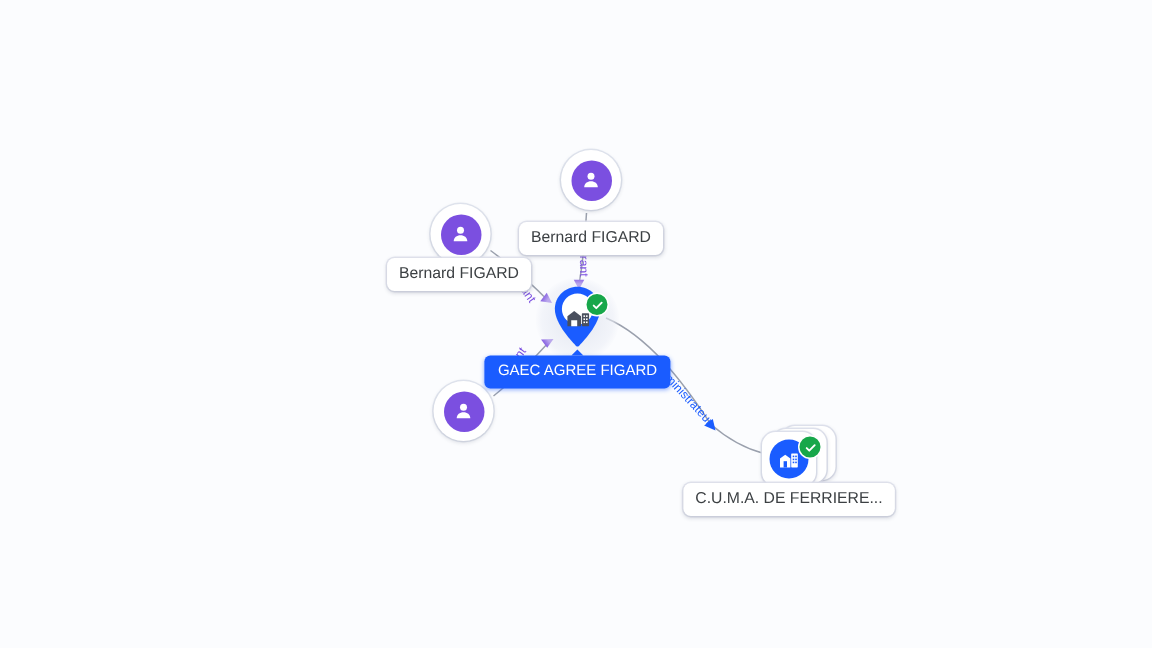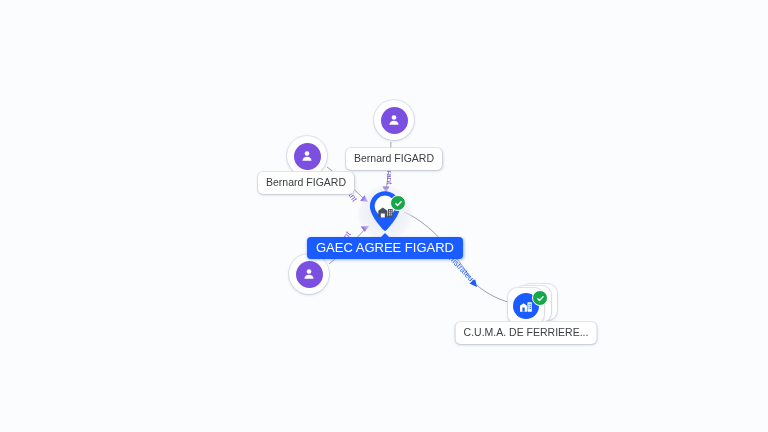--- a/index.html
+++ b/index.html
@@ -92,21 +92,21 @@
     justify-content: center;
   }
   .badge-check svg { display: block; }
 
   .pin-label {
     position: absolute;
     transform: translateX(-50%);
     white-space: nowrap;
     background: #1a5cff;
     color: #ffffff;
-    font-size: 13px;
+    font-size: 10px;
     line-height: 13px;
     font-weight: 400;
     padding: 4px 9px 5px 9px;
     border-radius: 4px;
     box-shadow: 0 1px 3px rgba(26,92,255,.45);
   }
   .pin-label::before {
     content: "";
     position: absolute;
     left: 50%;

